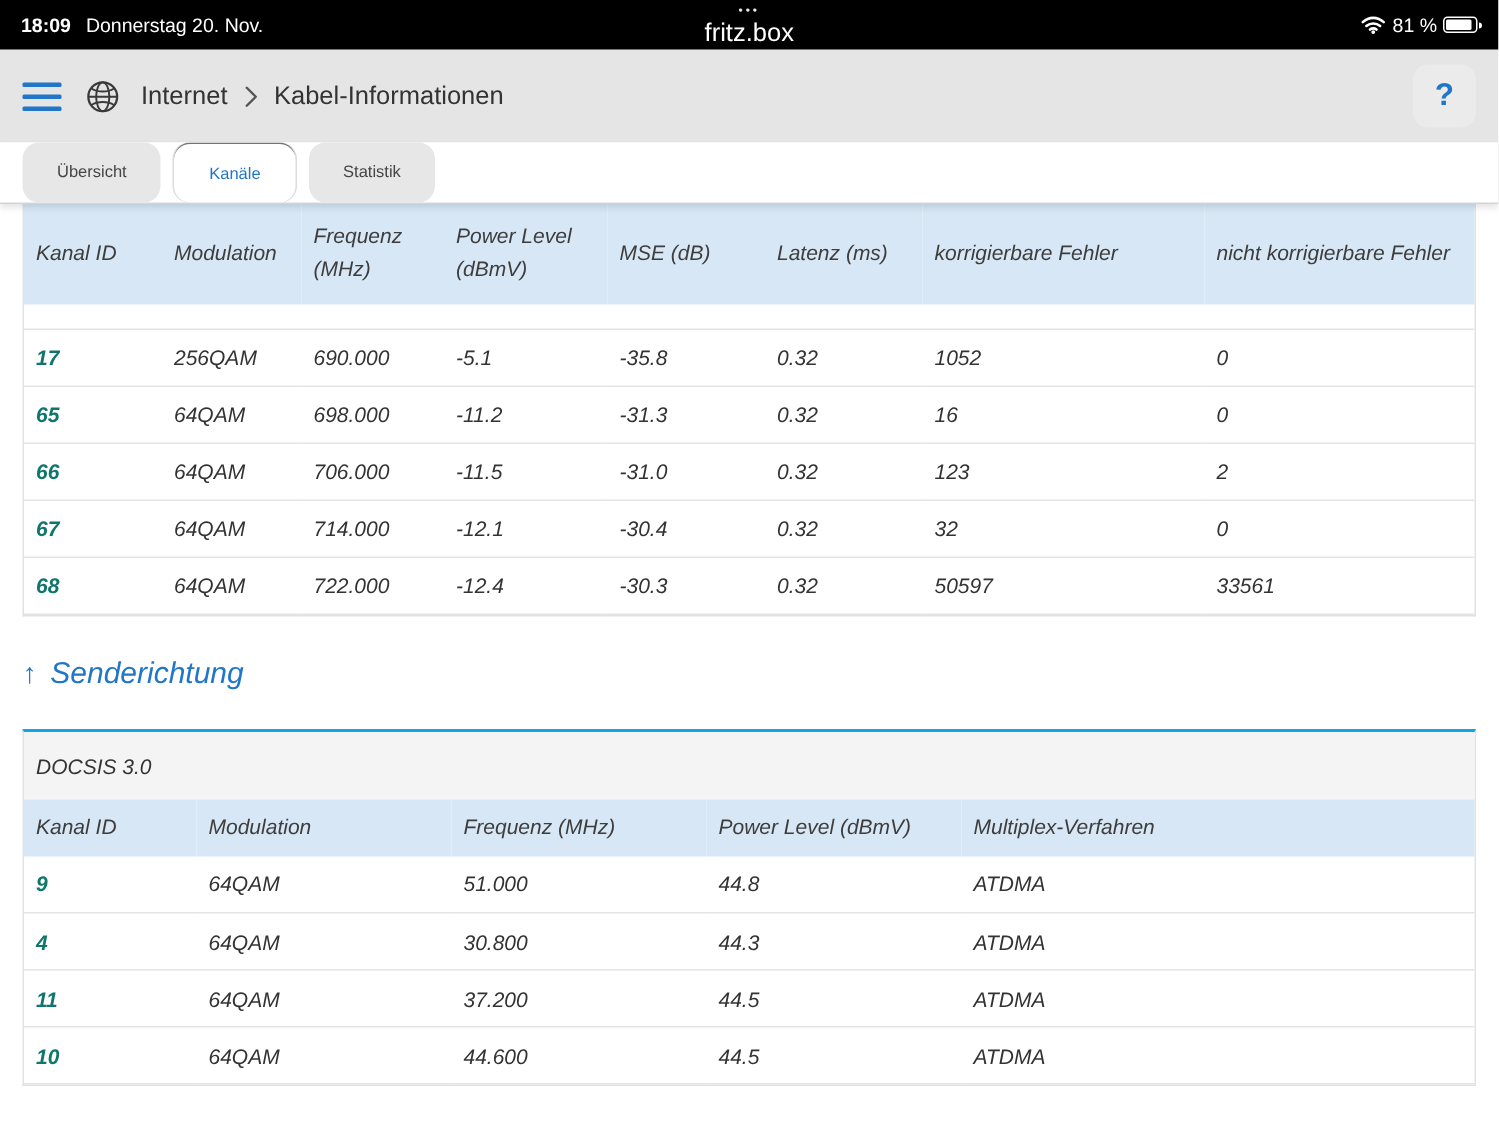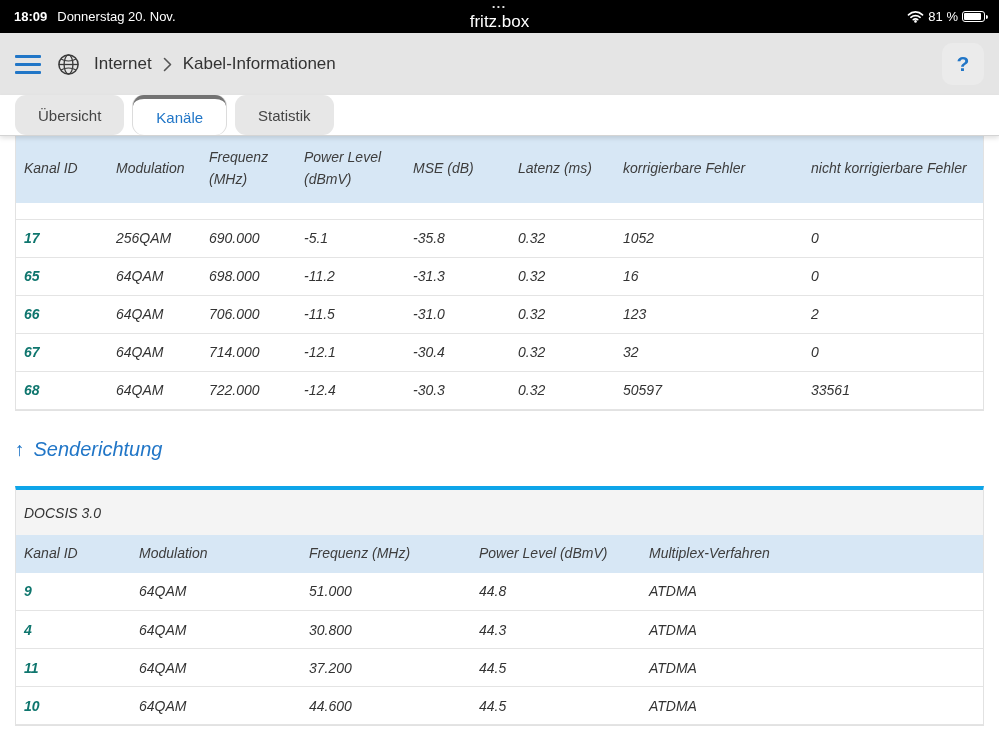--- a/index.html
+++ b/index.html
@@ -30,22 +30,22 @@
   .crumb-sep { margin:0 11px; display:flex; align-items:center; }
   .spacer { flex:1; }
   .helpbtn { width:42px; height:42px; border-radius:10px; background:#ebebeb; border:none;
     color:#2176c7; font-size:21px; font-weight:700; cursor:pointer;
     display:flex; align-items:center; justify-content:center; font-family:"Liberation Sans",sans-serif; }
 
   
   .tabbar { display:flex; gap:9px; padding-left:15px; background:#fff; position:relative;
     box-shadow:0 1px 0 #d4d4d4, 0 3px 5px rgba(0,0,0,.13); }
   .tab { height:40px; display:flex; align-items:center; padding:12px 23px; background:#e7e7e7;
-    font-size:15px; color:#454545; cursor:pointer; white-space:nowrap;border-radius:11px; }
-  .tab.active { background:#fff; color:#2176c7; border-top:4px solid #737373;
+    font-size:11px; color:#454545; cursor:pointer; white-space:nowrap;border-radius:11px; }
+  .tab.active { background:#fff; color:#2176c7; border-top:1px solid #737373;
     box-shadow:1px 0 0 #dcdcdc, -1px 0 0 #dcdcdc; }
 
   
   .content { padding:0 15px;font-style:italic; }
   .table-wrap { border:1px solid #e2e2e2; border-top:none; background:#fff; }
   table { width:100%; border-collapse:collapse; table-layout:fixed; font-size:14px; color:#333; }
   th { text-align:left; font-weight:400; color:#3d3d3d; background:#d7e7f5;
     padding:4px 8px; vertical-align:middle; line-height:1.55; }
   .t1 thead th { height:68px; }
   .t2 thead th { height:38px; }
@@ -203,21 +203,21 @@
           </tr>
         </tbody>
       </table>
   </div>
 
   <div class="section-head">
     <span class="arrow">↑</span>
     <span>Senderichtung</span>
   </div>
 
-  <div class="table-wrap" style="border-top:4px solid #0ea5e9;">
+  <div class="table-wrap" style="border-top:2px solid #0ea5e9;">
     <div class="table-caption">DOCSIS 3.0</div>
     <table class="t2">
       <colgroup>
         <col style="width:115px">
           <col style="width:170px">
           <col style="width:170px">
           <col style="width:170px">
           <col>
       </colgroup>
     <thead>

